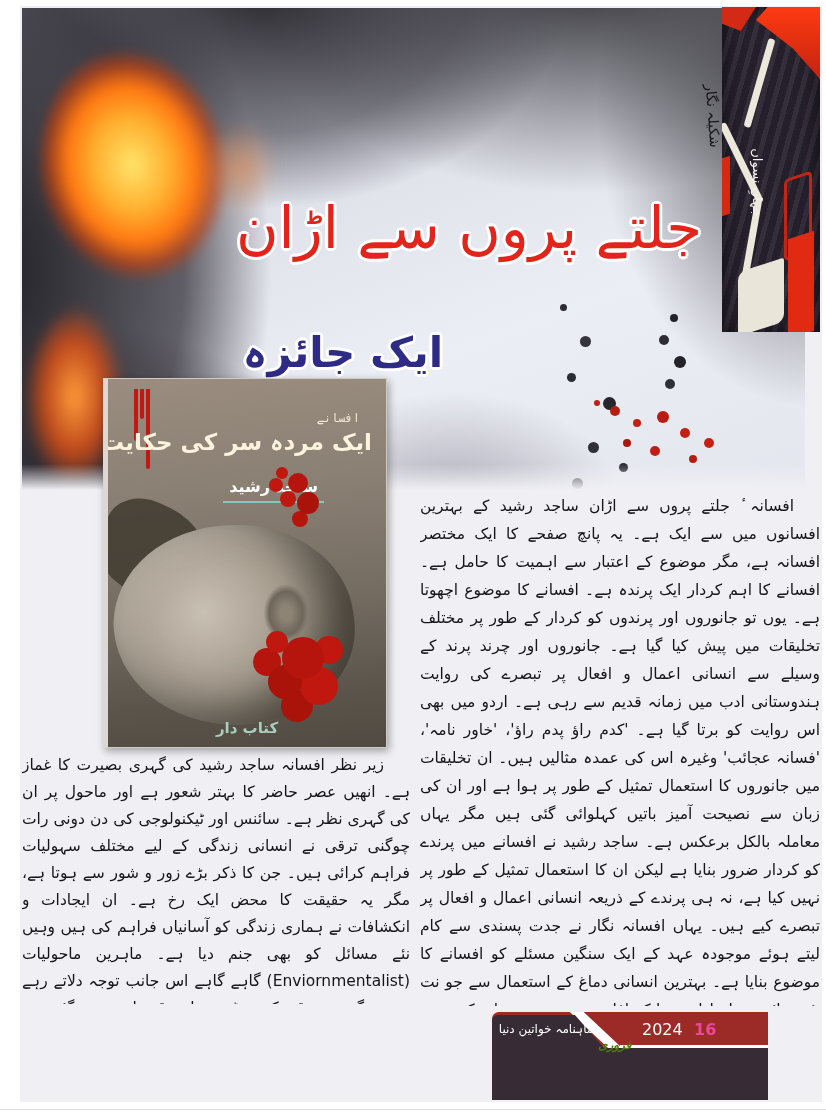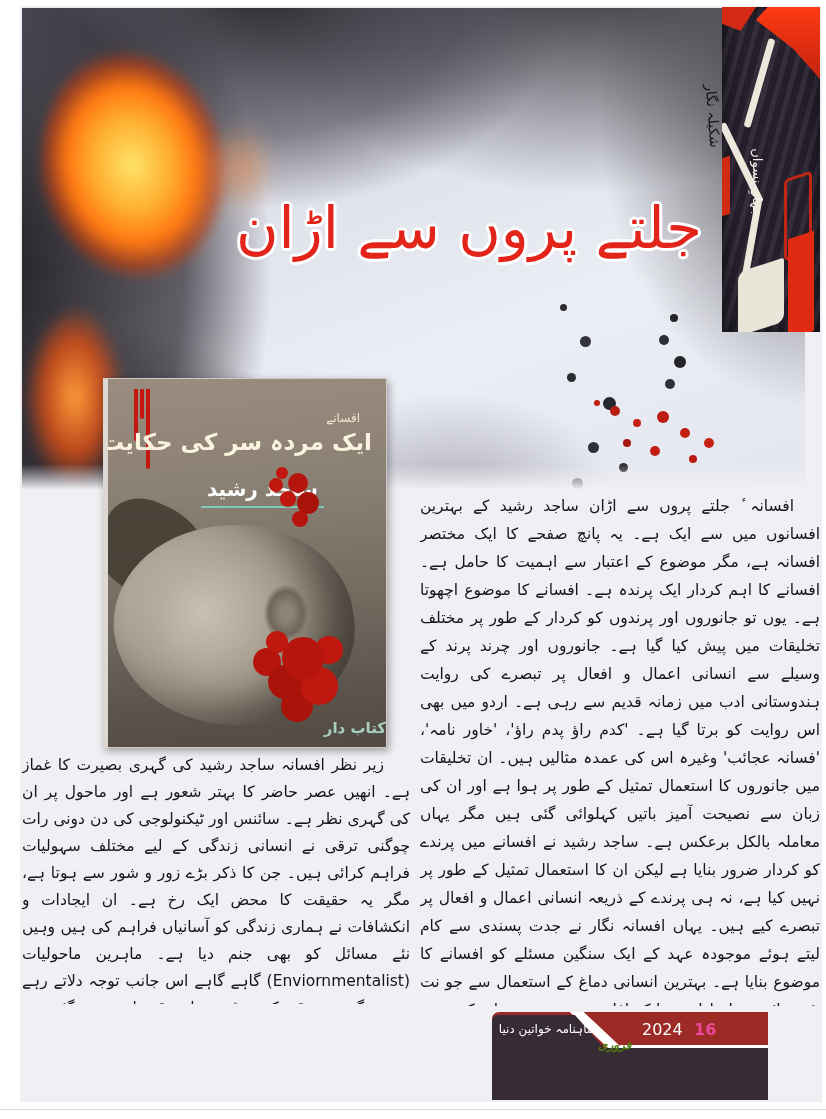--- a/index.html
+++ b/index.html
@@ -76,39 +76,39 @@
       direction:rtl;transform:rotate(90deg);transform-origin:center;letter-spacing:1px;}
 
   
   .cover{left:103px;top:378px;width:278px;height:368px;overflow:hidden;
       background:linear-gradient(175deg,#9a8d80 0%,#8b8074 30%,#746c61 60%,#5b544b 85%,#514a42 100%);
       border:1px solid #cfcbc4;border-left:5px solid #ddd9d2;box-shadow:2px 3px 8px rgba(0,0,0,.35);}
   .drip{background:#c41712;border-radius:0 0 3px 3px;width:4px;top:10px;}
   .drip1{left:26px;height:52px;}
   .drip2{left:38px;height:80px;}
   .drip3{left:32px;height:30px;}
-  .cover-genre{right:26px;top:32px;font-size:12px;color:#efe7cf;direction:rtl;}
+  .cover-genre{right:26px;top:32px;font-size:12px;color:#efe7cf;direction:rtl;font-family:Liberation Mono, monospace;}
   .cover-title{right:14px;top:50px;font-size:23px;font-weight:bold;color:#fbf3dd;direction:rtl;white-space:nowrap;}
-  .cover-author{right:62px;top:98px;font-size:20px;font-weight:bold;color:#ffffff;direction:rtl;
+  .cover-author{right:62px;top:98px;font-size:16px;font-weight:bold;color:#ffffff;direction:rtl;
       border-bottom:2px solid #7fcabb;padding:0 6px 5px;}
   .splat1{left:168px;top:88px;width:12px;height:12px;border-radius:50%;background:#c0170e;
       box-shadow:16px 10px 0 4px #b5150c,6px 26px 0 2px #c0170e,26px 30px 0 5px #aa130a,
                  -6px 12px 0 1px #c0170e,18px 46px 0 2px #b5150c;}
   .head{left:6px;top:146px;width:240px;height:200px;border-radius:48% 52% 46% 54%;
       background:radial-gradient(circle at 38% 42%, #c9c0b4, #a39a8c 45%, #7d7568 70%, #625a4f 90%);
       transform:rotate(-6deg);
       box-shadow:inset -24px -18px 46px rgba(35,30,25,.55), inset 14px 10px 30px rgba(235,230,220,.25);}
   .head-ear{left:150px;top:198px;width:56px;height:72px;border-radius:50%;
       background:radial-gradient(closest-side,#8d8476 20%,#6e665a 60%,transparent 80%);}
   .head-arm{left:-10px;top:126px;width:112px;height:92px;background:#3f392f;opacity:.85;
       border-radius:40% 60% 50% 50%;transform:rotate(24deg);}
   .splat2{left:158px;top:252px;width:22px;height:22px;border-radius:50%;background:#c0170e;
       box-shadow:26px 16px 0 10px #b5150c,8px 40px 0 6px #aa130a,42px 44px 0 8px #c0170e,
                  -10px 20px 0 3px #b5150c,20px 64px 0 5px #aa130a,52px 8px 0 3px #c0170e;}
-  .cover-pub{left:0;right:0;bottom:10px;color:#a9cfc1;font-size:15px;
+  .cover-pub{left:0;right:0;bottom:10px;text-align:center;color:#a9cfc1;font-size:15px;
       font-weight:bold;letter-spacing:2px;direction:rtl;}
 
   
   .col{direction:rtl;text-align:justify;color:#15151a;overflow:hidden;}
   .col-right{left:420px;top:492px;width:400px;height:514px;font-size:15.5px;line-height:28px;text-indent:26px;}
   .col-left{left:22px;top:752px;width:388px;height:252px;font-size:15.5px;line-height:27px;text-indent:26px;}
 
   
   .footer{left:492px;top:1012px;width:276px;height:88px;}
   .f-dark-block{left:0;top:36px;right:0;bottom:0;background:#372b35;}
@@ -134,20 +134,21 @@
   <div class="abs photo">
     <div class="abs flame-a"></div>
     <div class="abs flame-b"></div>
     <div class="abs flame-c"></div>
     <div class="abs ink1"></div>
     <div class="abs ink2"></div>
     <div class="abs specks"></div>
   </div>
 
   <div class="abs headline">جلتے پروں سے اڑان</div>
+  <div class="abs subhead">ایک جائزہ</div>
   <div class="abs signature">شکیلہ نگار</div>
 
   <div class="abs banner">
     <div class="abs banner-red-top"></div>
     <div class="abs banner-red-tl"></div>
     <div class="abs chev chev1"></div>
     <div class="abs chev chev2"></div>
     <div class="abs chev chev3"></div>
     <div class="abs banner-outline"></div>
     <div class="abs banner-beige"></div>

